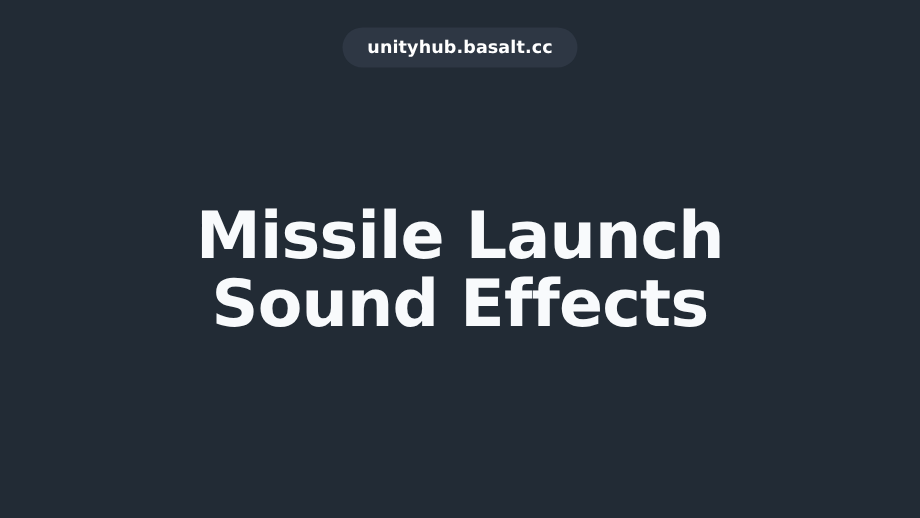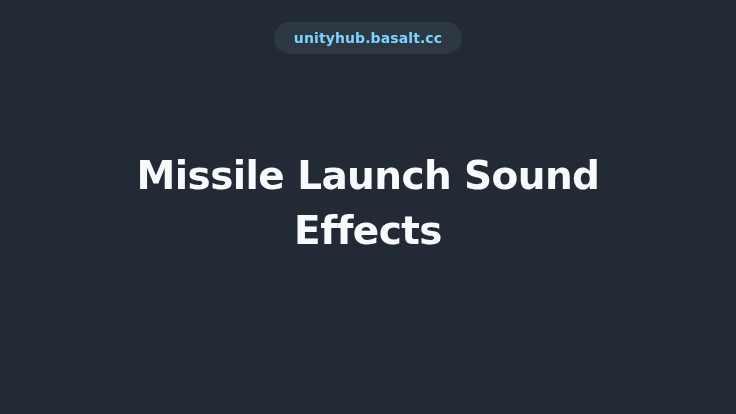--- a/index.html
+++ b/index.html
@@ -45,37 +45,37 @@
     background: #2e3744;
     box-sizing: border-box;
   }
 
   .badge-label {
     font-family: "DejaVu Sans", sans-serif;
     font-size: 14px;
     font-weight: 700;
     letter-spacing: 0.1px;
     line-height: 1;
-    color: #7dd3fc;
+    color: #ffffff;
     white-space: nowrap;
   }
 
   
   .hero {
     position: absolute;
     top: 148px;
     left: 68px;
     width: 600px;
     text-align: center;
   }
 
   .hero-title {
-    margin: 0;
+    margin: 14px;
     font-family: "DejaVu Sans", sans-serif;
-    font-size: 39px;
+    font-size: 52px;
     font-weight: 700;
     line-height: 55px;
     letter-spacing: -0.6px;
     color: #f8fafc;
     word-wrap: break-word;
   }
 </style>
 </head>
 <body>
 

